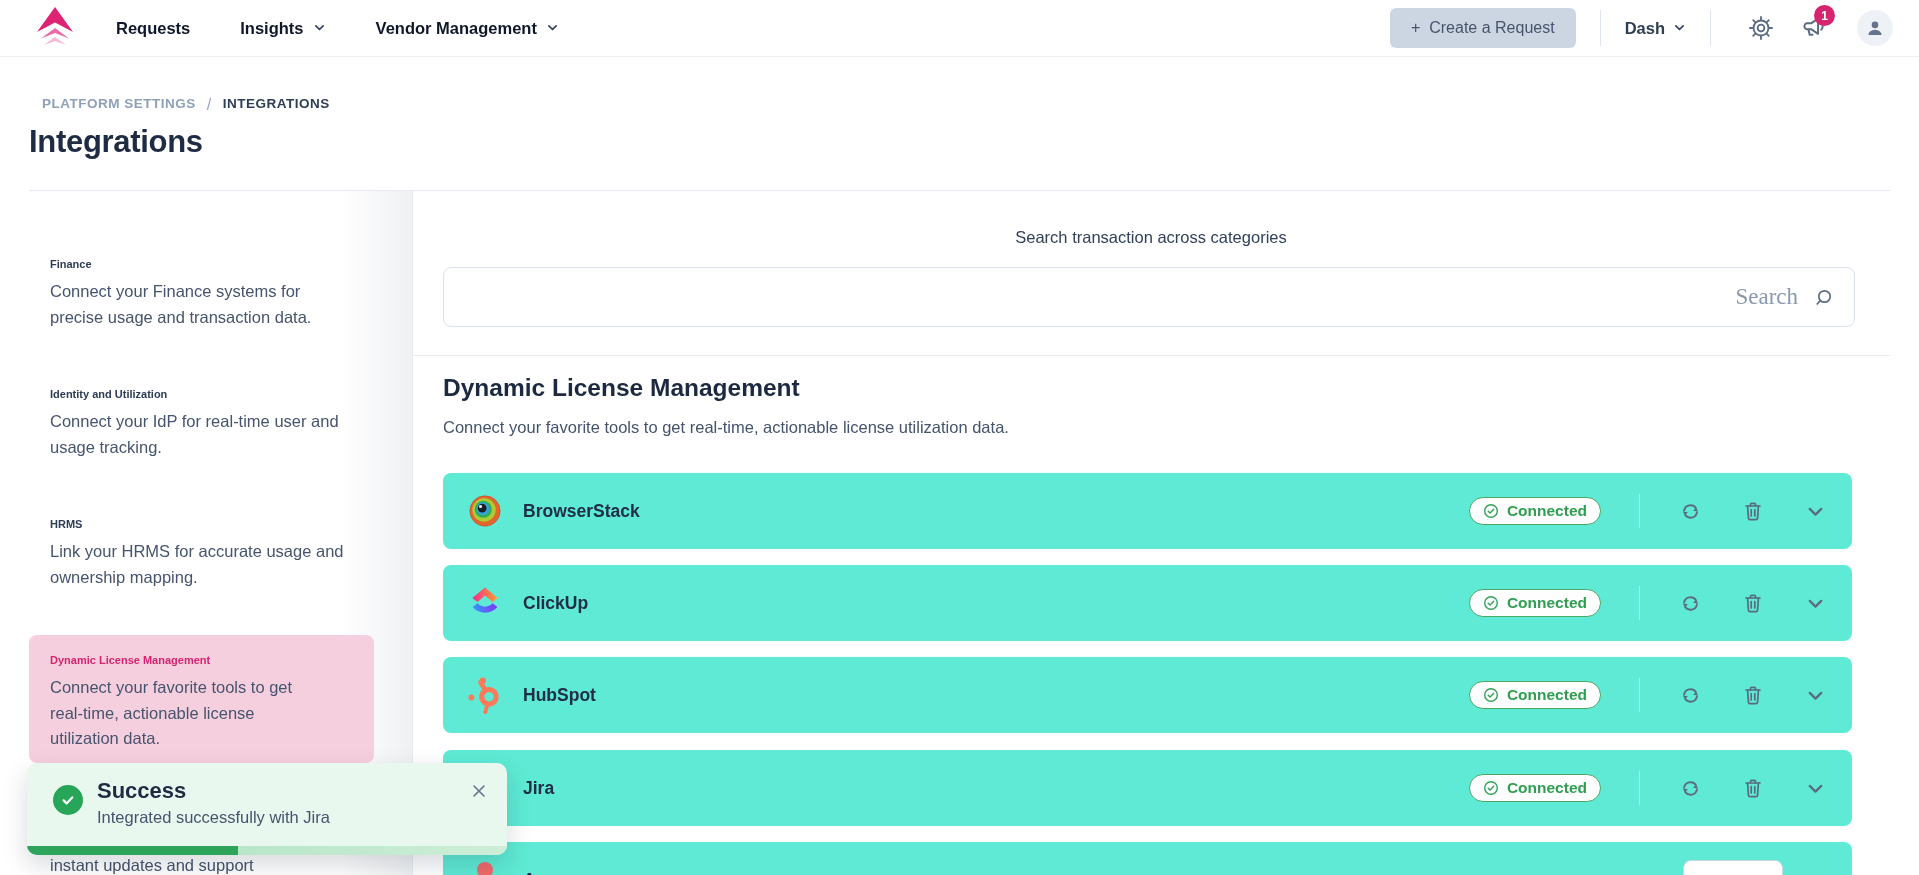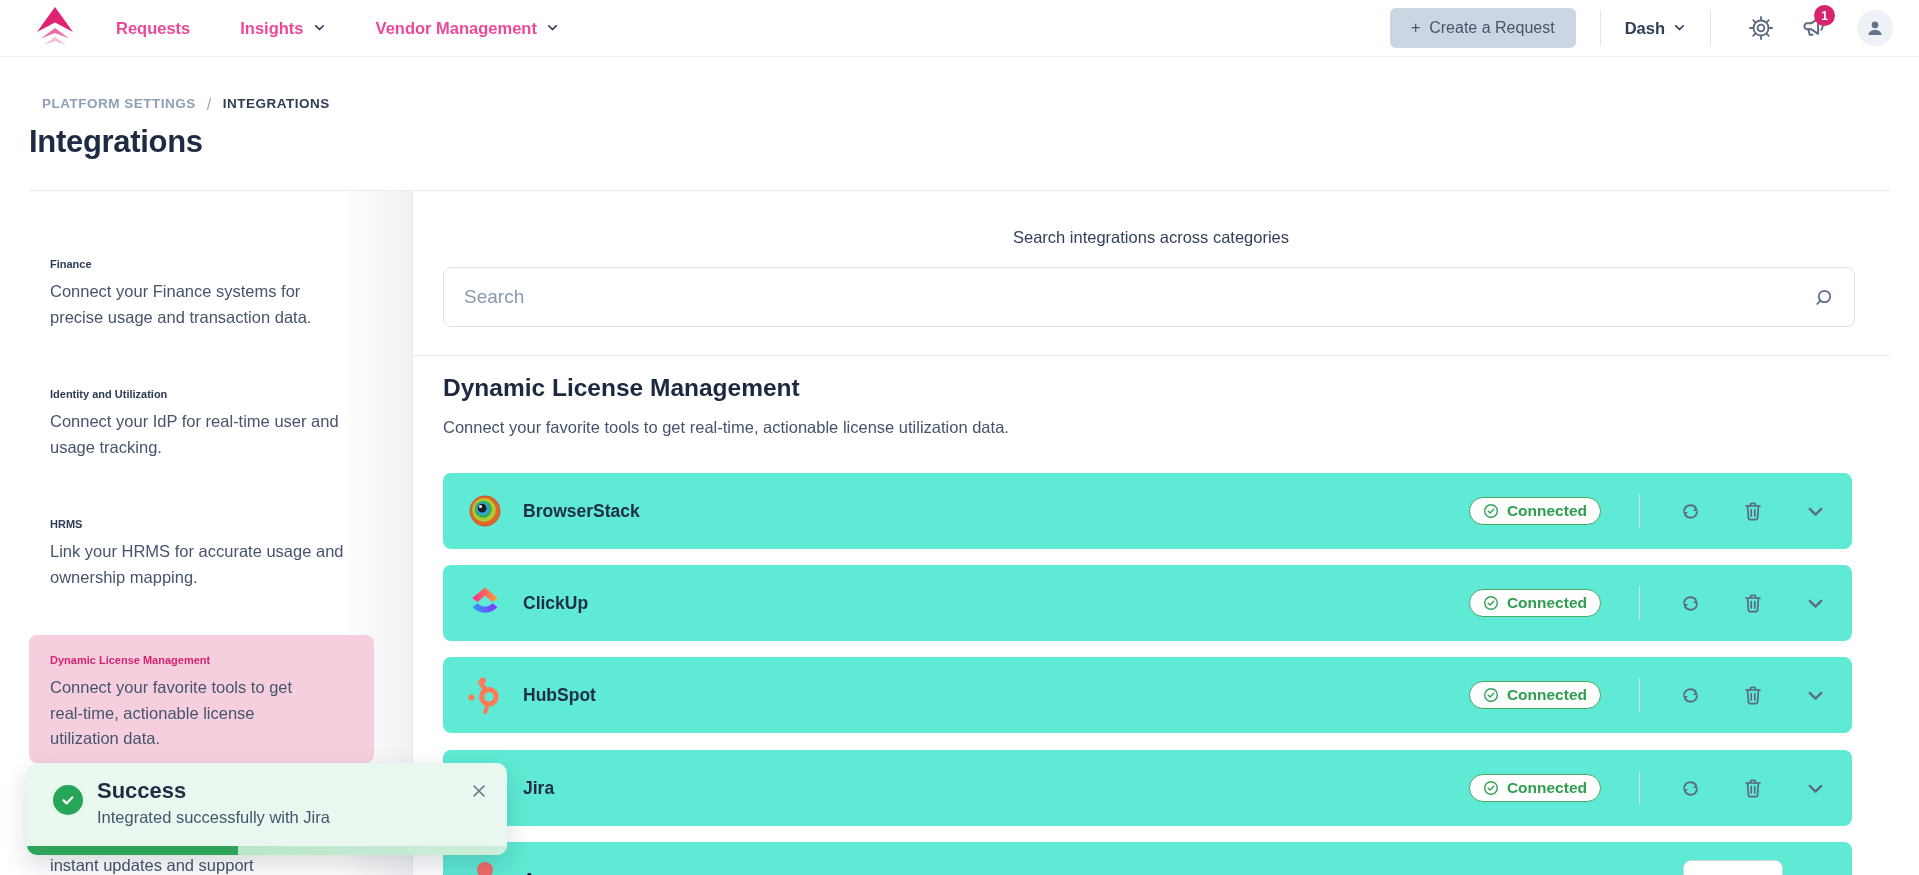--- a/index.html
+++ b/index.html
@@ -10,21 +10,21 @@
   }
   
   .navbar {
     position: absolute; top: 0; left: 0; right: 0; height: 57px;
     display: flex; align-items: center; justify-content: space-between;
     padding: 0 26px 0 32px; border-bottom: 1px solid #eef1f5; background: #fff; z-index: 30;
   }
   .nav-left { display: flex; align-items: center; }
   .logo { width: 46px; height: 46px; margin-right: 38px; cursor: pointer; }
   .nav-links { display: flex; align-items: center; gap: 50px; }
-  .nav-link { display: flex; align-items: center; gap: 9px; font-size: 16.5px; font-weight: 600; color: #ec4899; cursor: pointer; text-decoration: none; }
+  .nav-link { display: flex; align-items: center; gap: 9px; font-size: 16.5px; font-weight: 600; color: #0f172a; cursor: pointer; text-decoration: none; }
   .nav-right { display: flex; align-items: center; }
   .create-btn {
     display: flex; align-items: center; gap: 9px; height: 40px; padding: 0 21px;
     background: #ccd6e3; border: none; border-radius: 6px; color: #47536a;
     font-family: inherit; font-size: 16px; font-weight: 500; cursor: pointer;
   }
   .vdiv { width: 1px; height: 36px; background: #dfe5ec; margin: 0 24px; }
   .workspace { display: flex; align-items: center; gap: 8px; font-size: 16.5px; font-weight: 600; color: #2f3e56; cursor: pointer; }
   .icon-btn { position: relative; background: none; border: none; padding: 0; margin: 0 13px; cursor: pointer; line-height: 0; }
   .n-badge {
@@ -53,21 +53,21 @@
     left: 29px; width: 345px; background: #f6cfdf; border-radius: 8px; padding: 19px 21px; height: 128px;
   }
   .side-item.active h3 { color: #d6246e; }
   .side-item.active p { width: 268px; }
   .side-partial { position: absolute; left: 50px; top: 856px; font-size: 16.5px; color: #46546d; }
   
   .search-heading { position: absolute; top: 228px; left: 412px; width: 1478px; text-align: center; font-size: 16.5px; font-weight: 500; color: #32415a; }
   .search-box { position: absolute; top: 267px; left: 443px; width: 1412px; height: 60px; background: #fff; border: 1px solid #dbe2ea; border-radius: 8px; }
   .search-box input {
     width: 100%; height: 100%; border: none; outline: none; background: transparent;
-    padding: 0 56px 0 20px; font-family: Liberation Sans, sans-serif; font-size: 19px; color: #2e3d55; border-radius: 8px;
+    padding: 0 56px 0 20px; font-family: Liberation Serif, serif; font-size: 23px; color: #2e3d55; border-radius: 8px; text-align: right;
   }
   .search-box input::placeholder { color: #8a98ae; }
   .search-icon { position: absolute; right: 18px; top: 18px; cursor: pointer; line-height: 0; }
   .hr-mid { position: absolute; top: 355px; left: 413px; width: 1477px; height: 1px; background: #e7ebf1; }
   .section-title { position: absolute; top: 374px; left: 443px; margin: 0; font-size: 24.5px; font-weight: 600; color: #1c2940; }
   .section-sub { position: absolute; top: 418px; left: 443px; font-size: 16.5px; color: #45536c; }
   .int-row {
     position: absolute; left: 443px; width: 1409px; height: 76px; background: #5eead4; border-radius: 8px;
     display: flex; align-items: center; padding: 0 24px 0 23px;
   }
@@ -196,21 +196,21 @@
   <div class="side-item" style="top:518px">
     <h3>HRMS</h3>
     <p>Link your HRMS for accurate usage and ownership mapping.</p>
   </div>
   <div class="side-item active" style="top:635px">
     <h3>Dynamic License Management</h3>
     <p>Connect your favorite tools to get real-time, actionable license utilization data.</p>
   </div>
   <div class="side-partial">instant updates and support</div>
 
-  <div class="search-heading">Search integrations across categories</div>
+  <div class="search-heading">Search transaction across categories</div>
   <div class="search-box">
     <input type="text" placeholder="Search" style="">
     <span class="search-icon">
       <svg width="24" height="24" viewBox="0 0 24 24" fill="none" stroke="#5b6b84" stroke-width="1.7" stroke-linecap="round">
         <circle cx="12.5" cy="10.5" r="5.7"></circle>
         <path d="M8.3 14.7 L5.2 18"></path>
       </svg>
     </span>
   </div>
   <div class="hr-mid"></div>

